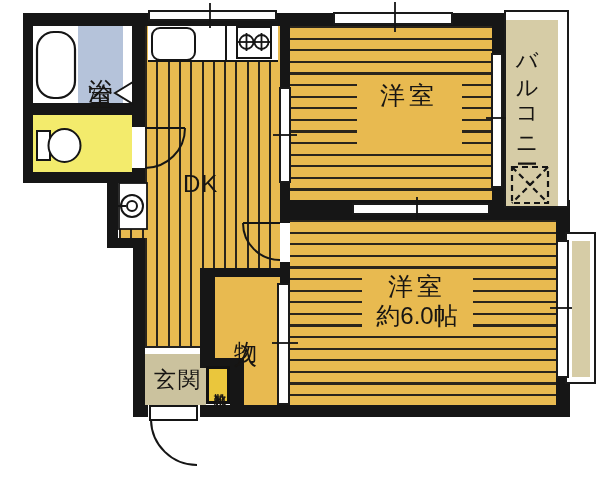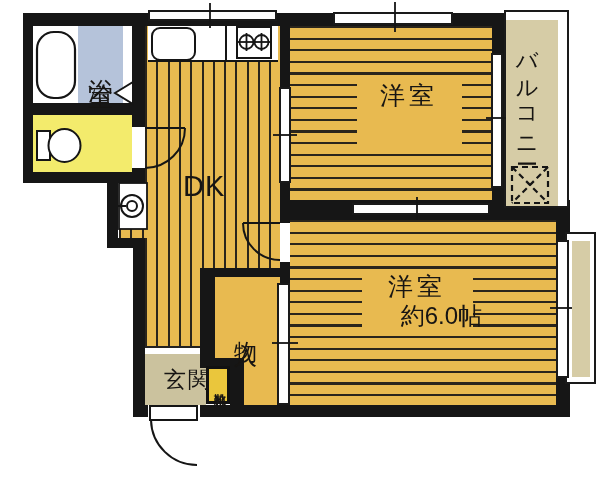--- a/index.html
+++ b/index.html
@@ -133,32 +133,32 @@
 
     <g stroke-width="2.2" stroke-dasharray="6 4">
       <rect x="512" y="167" width="36" height="36"></rect>
       <line x1="512" y1="167" x2="548" y2="203"></line>
       <line x1="548" y1="167" x2="512" y2="203"></line>
     </g>
   </svg>
 
   <div class="lbl vtext" style="left:88px;top:31px;width:30px;height:64px;font-size:25px;letter-spacing:4px;">浴室</div>
 
-  <div class="lbl" style="left:183px;top:170px;font-size:29px;font-weight:500;letter-spacing:1px;">DK</div>
+  <div class="lbl" style="left:183px;top:170px;font-size:24px;font-weight:500;letter-spacing:1px;">DK</div>
 
   <div class="lbl" style="left:349px;top:79px;width:120px;text-align:center;line-height:32px;">
     <div style="font-size:25px;letter-spacing:4px;">洋室</div>
   </div>
 
   <div class="lbl" style="left:352px;top:271px;width:130px;text-align:center;line-height:30px;">
     <div style="font-size:25px;letter-spacing:4px;">洋室</div>
-    <div style="font-size:24px;text-align:right;">約6.0帖</div>
+    <div style="font-size:24px;">約6.0帖</div>
   </div>
 
   <div class="lbl vtext" style="left:517px;top:26px;width:25px;height:140px;font-size:22px;letter-spacing:4px;">バルコニー</div>
 
   <div class="lbl vtext" style="left:237px;top:297px;width:25px;height:56px;font-size:23px;letter-spacing:2px;">物入</div>
 
-  <div class="lbl" style="left:158px;top:365px;width:60px;text-align:center;font-size:22px;letter-spacing:2px;">玄関</div>
+  <div class="lbl" style="left:148px;top:365px;width:60px;text-align:center;font-size:22px;letter-spacing:2px;">玄関</div>
 
   <div class="lbl vtext" style="left:208px;top:370px;width:20px;height:32px;font-size:12px;font-weight:bold;letter-spacing:2px;">靴箱</div>
 
 </div>
 
 </body></html>

